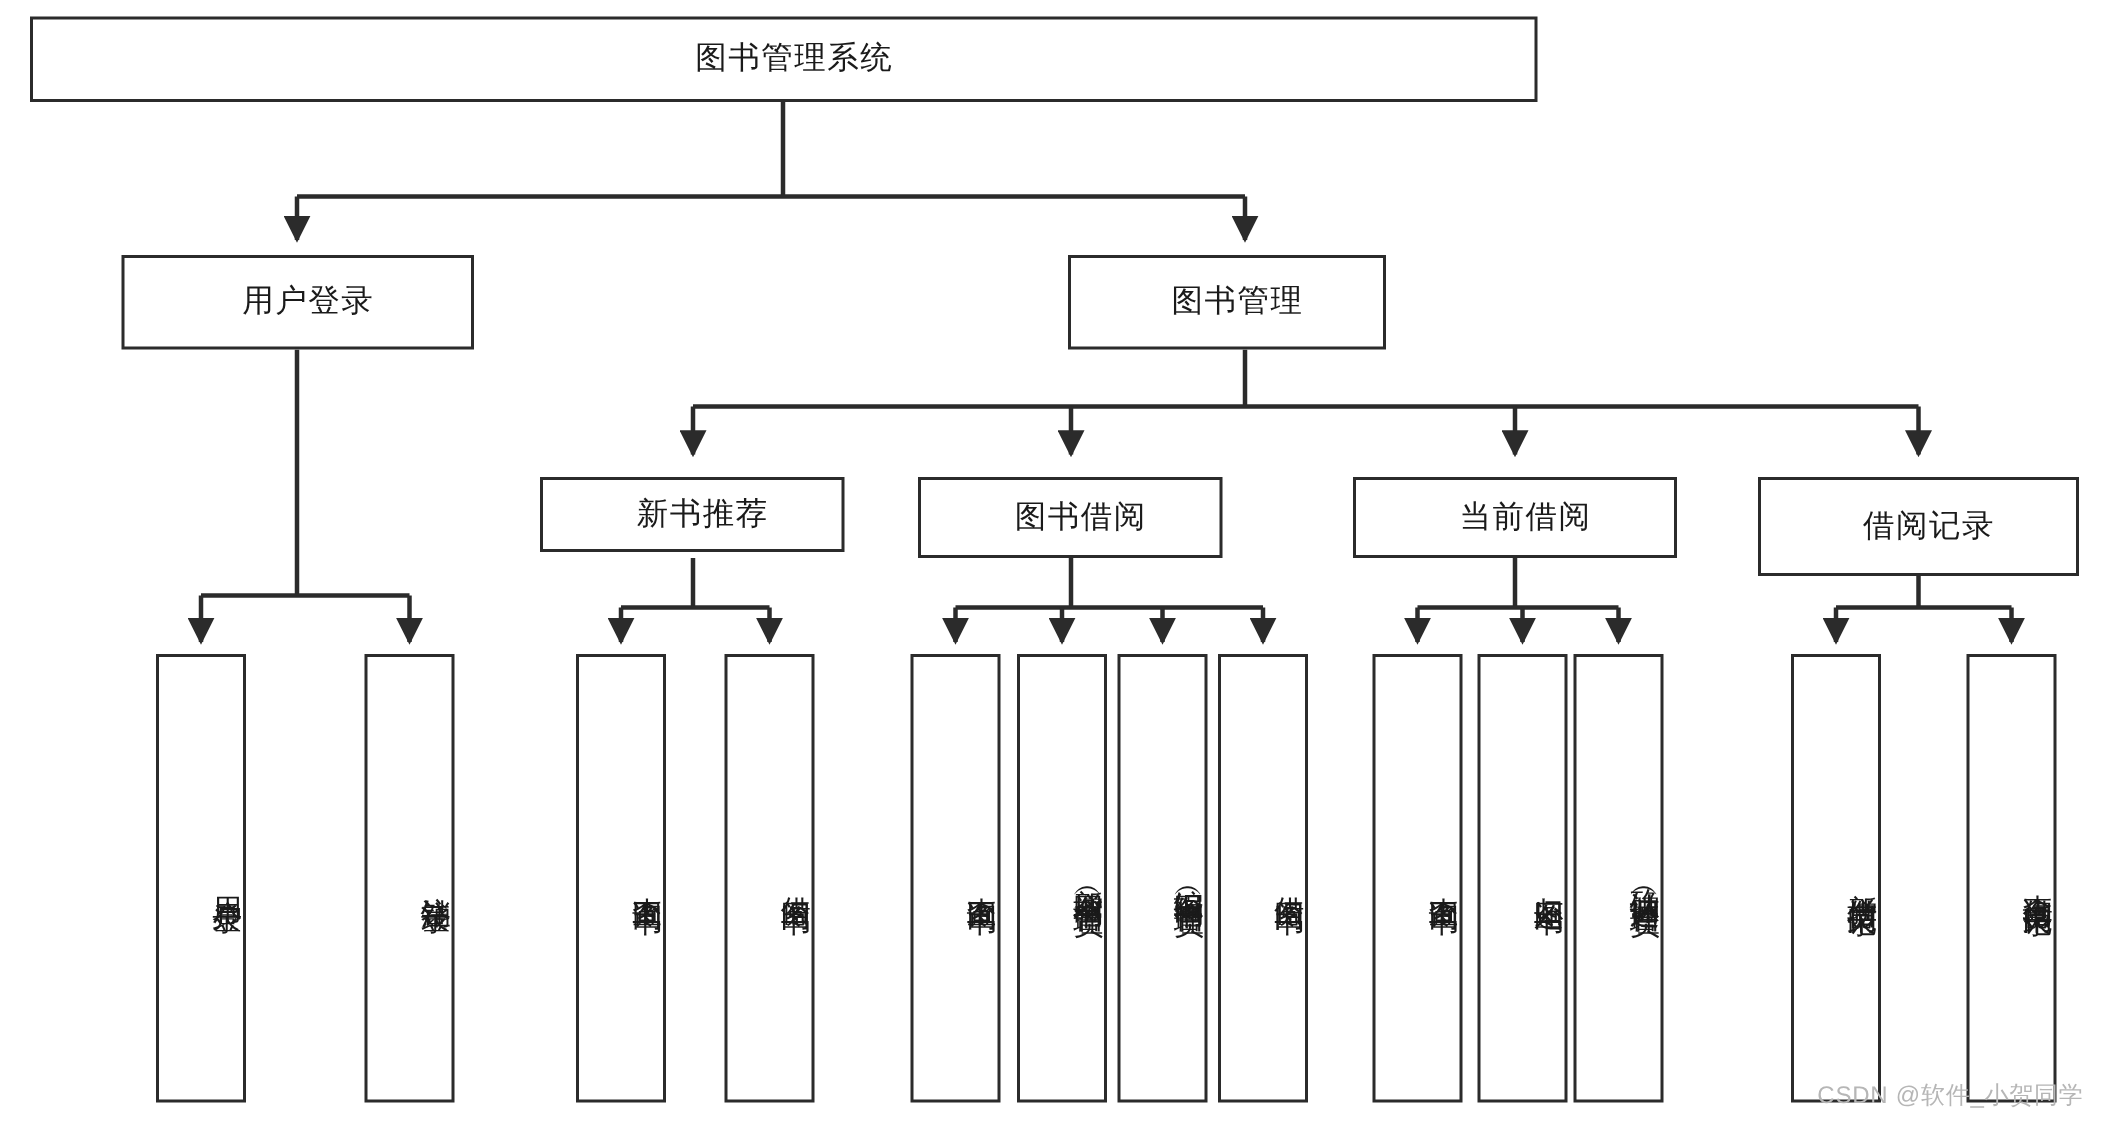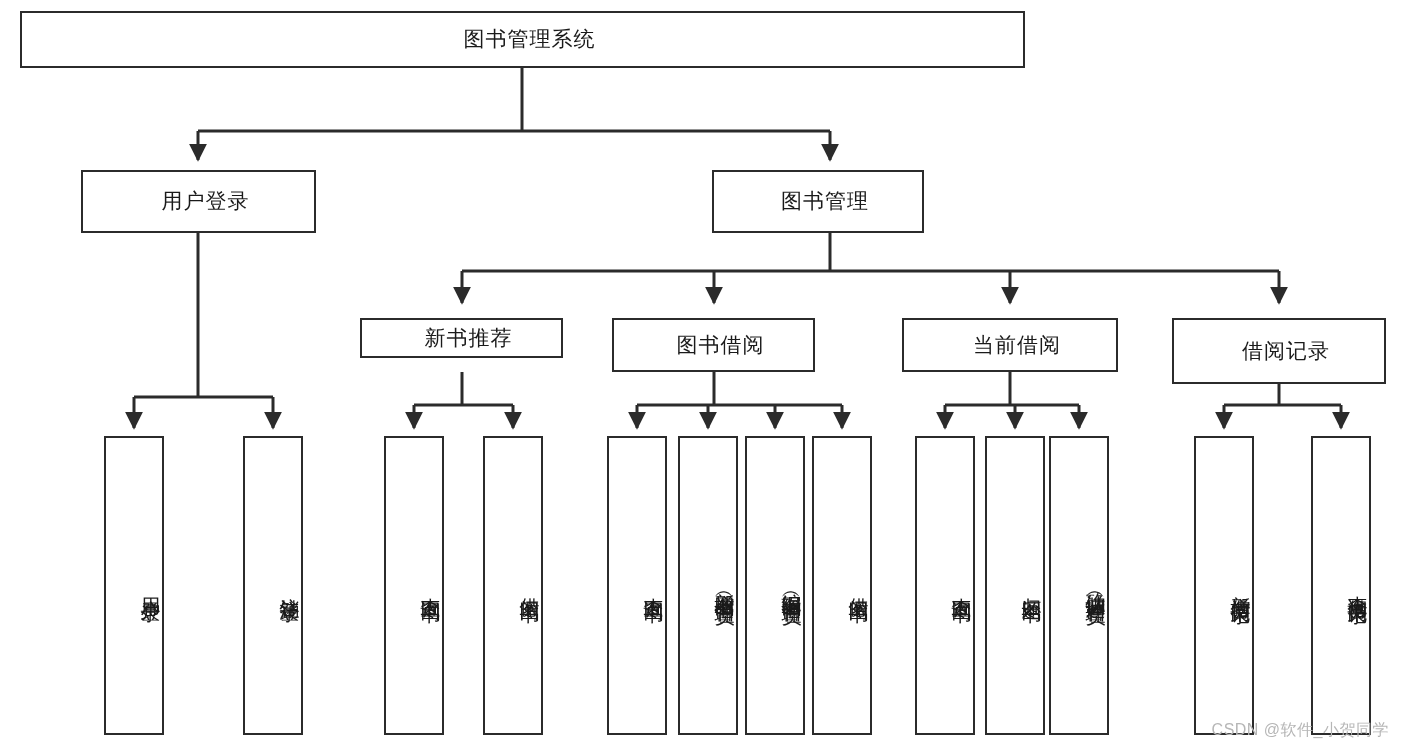--- a/index.html
+++ b/index.html
@@ -78,21 +78,21 @@
     <span class="lbl">图书管理系统</span>
   </div>
 
   <div class="node h" style="left:81px;top:170px;width:235px;height:63px;">
     <span class="lbl">用户登录</span>
   </div>
   <div class="node h" style="left:712px;top:170px;width:212px;height:63px;">
     <span class="lbl">图书管理</span>
   </div>
 
-  <div class="node h" style="left:360px;top:318px;width:203px;height:40px;">
+  <div class="node h" style="left:360px;top:318px;width:203px;height:50px;">
     <span class="lbl">新书推荐</span>
   </div>
   <div class="node h" style="left:612px;top:318px;width:203px;height:54px;">
     <span class="lbl">图书借阅</span>
   </div>
   <div class="node h" style="left:902px;top:318px;width:216px;height:54px;">
     <span class="lbl">当前借阅</span>
   </div>
   <div class="node h" style="left:1172px;top:318px;width:214px;height:66px;">
     <span class="lbl">借阅记录</span>

